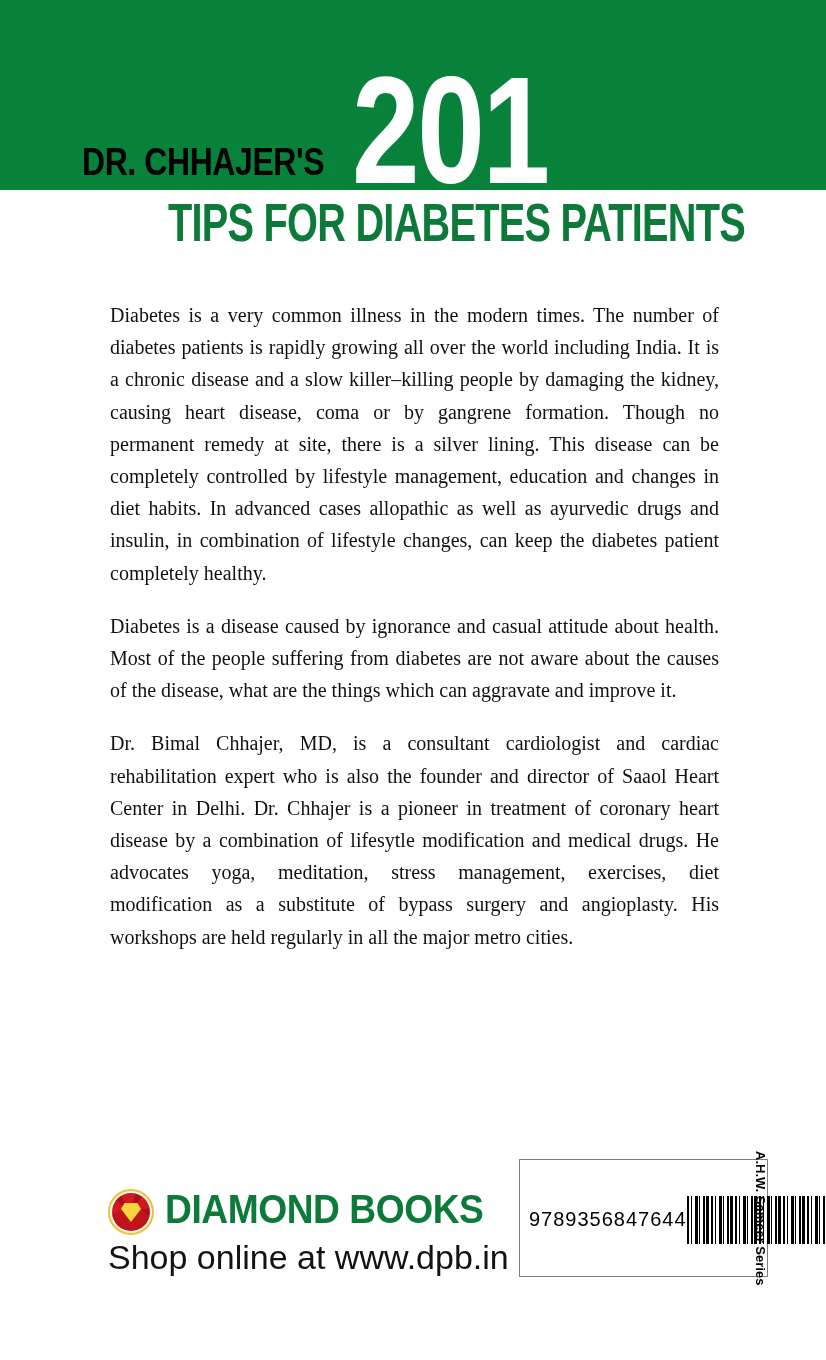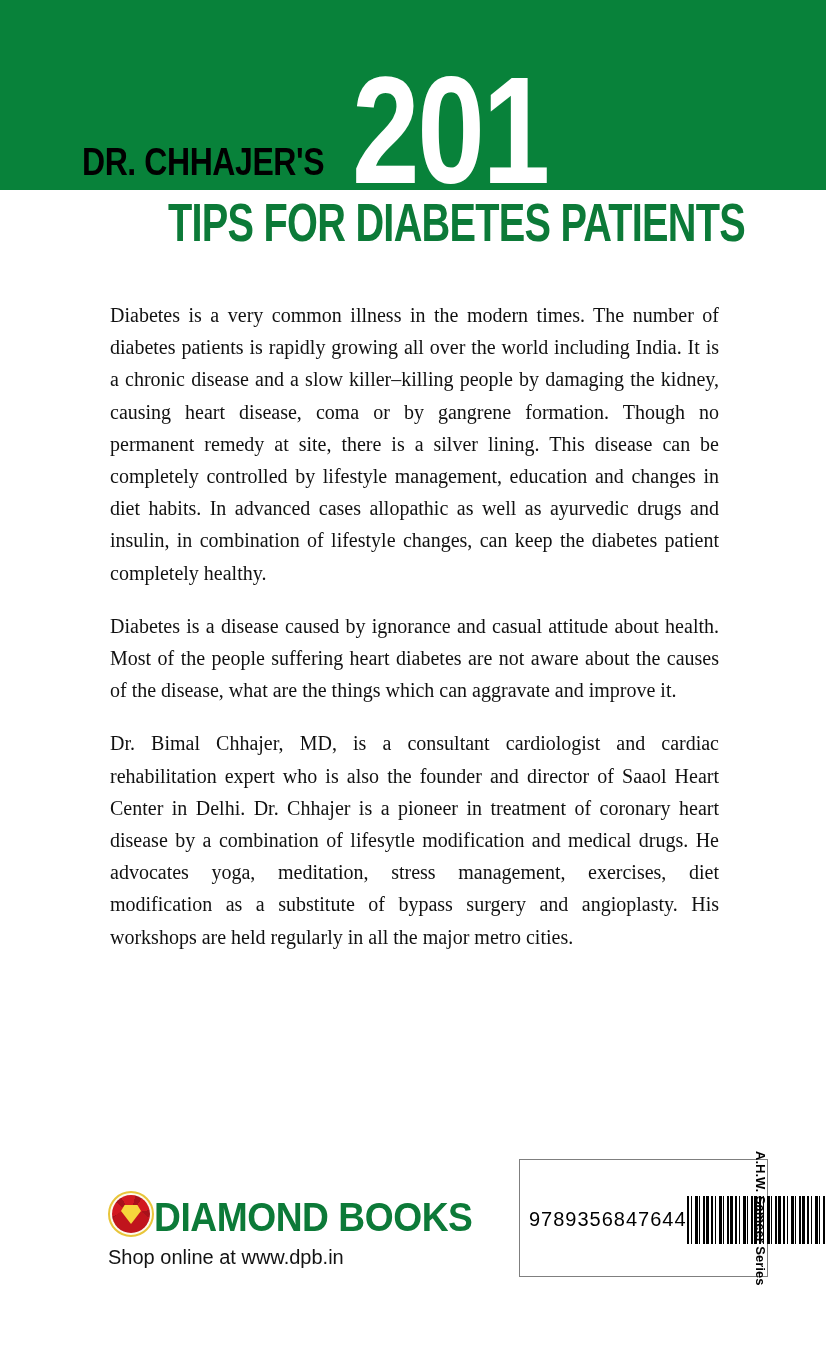--- a/index.html
+++ b/index.html
@@ -102,38 +102,39 @@
 
   
   #publisher-block {
     position: absolute;
     left: 108px;
     top: 1189px;
     width: 360px;
   }
   #publisher-row {
     display: flex;
-    align-items: flex-end;
+    align-items: flex-start;
+    gap: 11px;
     height: 48px;
   }
   #publisher-name {
     font-family: "Liberation Sans Narrow", "Liberation Sans", sans-serif;
     font-weight: bold;
     font-size: 40px;
     line-height: 40px;
     color: #0c7a38;
     transform: scaleX(0.93);
     transform-origin: left center;
     white-space: nowrap;
     letter-spacing: -0.5px;
   }
   #shop-line {
     margin-top: 3px;
     font-family: "Liberation Sans", sans-serif;
-    font-size: 20px;
+    font-size: 34px;
     line-height: 34px;
     color: #131313;
     white-space: nowrap;
   }
 
   
   #publisher-logo {
     width: 46px;
     height: 46px;
     flex: 0 0 46px;
@@ -265,21 +266,21 @@
 <div id="header-band"></div>
 
 <div id="title-block">
   <div id="author-eyebrow">DR. CHHAJER'S</div>
   <div id="big-number">201</div>
   <div id="subtitle">TIPS FOR DIABETES PATIENTS</div>
 </div>
 
 <div id="blurb">
   <p class="para">Diabetes is a very common illness in the modern times. The number of diabetes patients is rapidly growing all over the world including India. It is a chronic disease and a slow killer–killing people by damaging the kidney, causing heart disease, coma or by gangrene formation. Though no permanent remedy at site, there is a silver lining. This disease can be completely controlled by lifestyle management, education and changes in diet habits. In advanced cases allopathic as well as ayurvedic drugs and insulin, in combination of lifestyle changes, can keep the diabetes patient completely healthy.</p>
-  <p class="para last-line-left">Diabetes is a disease caused by ignorance and casual attitude about health. Most of the people suffering heart diabetes are not aware about the causes of the disease, what are the things which can aggravate and improve it.</p>
+  <p class="para last-line-left">Diabetes is a disease caused by ignorance and casual attitude about health. Most of the people suffering from diabetes are not aware about the causes of the disease, what are the things which can aggravate and improve it.</p>
   <p class="para last-line-left">Dr. Bimal Chhajer, MD, is a consultant cardiologist and cardiac rehabilitation  expert who is also the founder and director of Saaol Heart Center in Delhi. Dr. Chhajer is a pioneer in treatment of coronary heart disease by a combination of lifesytle modification and medical drugs. He advocates yoga, meditation, stress management, exercises, diet modification as a substitute of bypass surgery and angioplasty. His workshops are held regularly in all the major metro cities.</p>
 </div>
 
 <div id="publisher-block">
   <div id="publisher-row">
     <div id="publisher-logo">
       <div class="ring"></div>
       <div class="petals"></div>
       <div class="gem"></div>
     </div>

